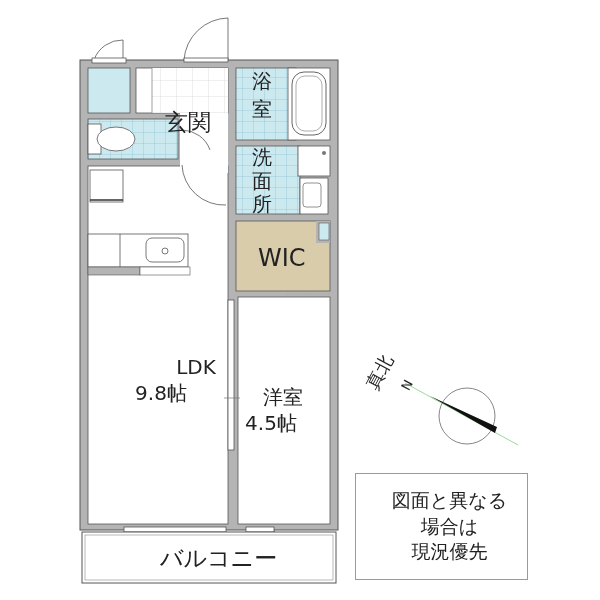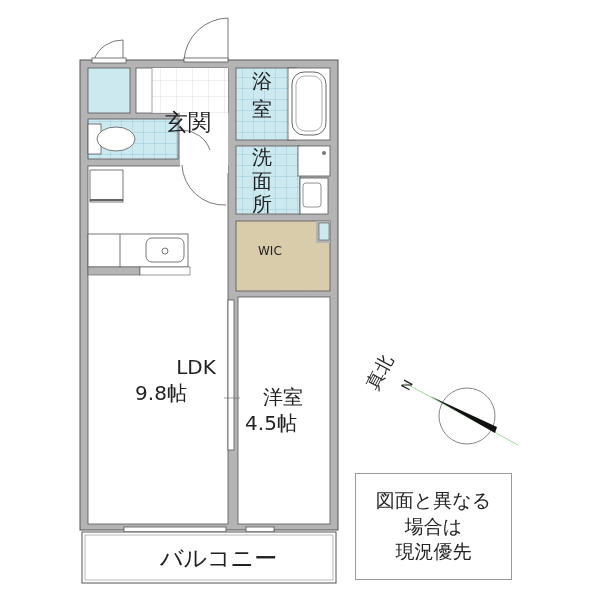--- a/index.html
+++ b/index.html
@@ -1,20 +1,20 @@
 <!DOCTYPE html>
 <html><head>
 <meta charset="utf-8">
 <style>
   html,body{margin:0;padding:0;background:#ffffff;}
   body{width:600px;height:600px;position:relative;overflow:hidden;font-family:"DejaVu Sans","Liberation Sans",sans-serif;}
   .plan{position:absolute;left:0;top:0;width:600px;height:600px;}
   .label{position:absolute;color:#222;text-align:center;line-height:1.15;white-space:nowrap;}
   .note{position:absolute;left:355px;top:473px;width:155px;height:105px;border:1px solid #9a9a9a;background:#fff;
-        display:flex;flex-direction:column;align-items:center;justify-content:center;}
+        display:flex;flex-direction:column;align-items:center;justify-content:center;padding-left:16px;}
   .note span{font-size:19px;color:#222;line-height:1.35;font-family:"DejaVu Sans",sans-serif;}
 </style>
 </head>
 <body>
 
 <svg class="plan" width="600" height="600" viewBox="0 0 600 600" xmlns="http://www.w3.org/2000/svg">
   <defs>
     <pattern id="tile" width="11" height="11" patternUnits="userSpaceOnUse">
       <rect width="11" height="11" fill="#cde9f0"></rect>
       <path d="M11 0 L0 0 0 11" fill="none" stroke="#8fc4d4" stroke-width="0.8"></path>
@@ -102,21 +102,21 @@
     <polygon points="430,396 497,427 495,433" fill="#111"></polygon>
   </g>
 </svg>
 
 <div class="label" style="left:165px;top:69px;font-size:23px;margin-top:40px;">玄関</div>
 <div class="label" style="left:252px;top:70px;font-size:20px;">浴</div>
 <div class="label" style="left:252px;top:98px;font-size:20px;">室</div>
 <div class="label" style="left:252px;top:146px;font-size:20px;">洗</div>
 <div class="label" style="left:252px;top:170px;font-size:20px;">面</div>
 <div class="label" style="left:252px;top:193px;font-size:20px;">所</div>
-<div class="label" style="left:258px;top:245px;font-size:12px;">WIC</div>
+<div class="label" style="left:258px;top:245px;font-size:24px;">WIC</div>
 <div class="label" style="left:138px;top:356px;font-size:20px;width:46px;margin-left:35px;">LDK</div>
 <div class="label" style="left:126px;top:382px;font-size:20px;width:70px;">9.8帖</div>
 <div class="label" style="left:258px;top:386px;font-size:20px;width:50px;">洋室</div>
 <div class="label" style="left:238px;top:412px;font-size:20px;width:66px;">4.5帖</div>
 <div class="label" style="left:160px;top:545px;font-size:23px;">バルコニー</div>
 
 <div class="label" style="left:362px;top:362px;font-size:18px;transform:rotate(-62deg);">真北</div>
 <div class="label" style="left:403px;top:378px;font-size:13px;transform:rotate(-62deg);">N</div>
 
 <div class="note">

